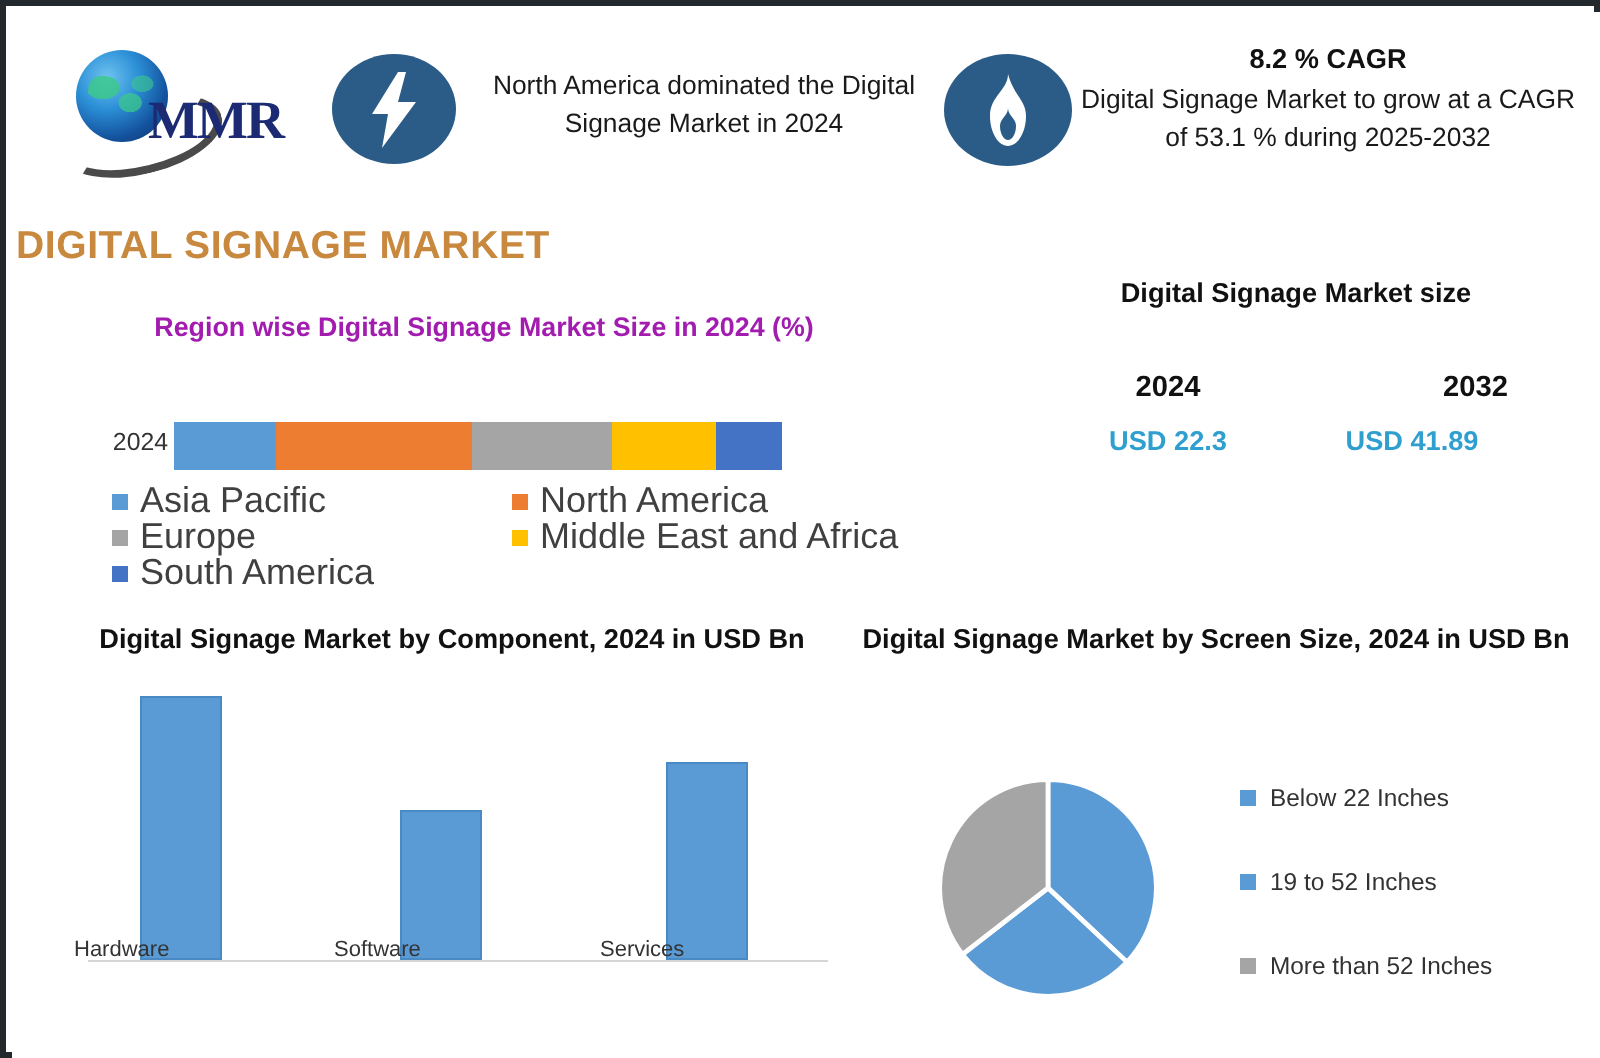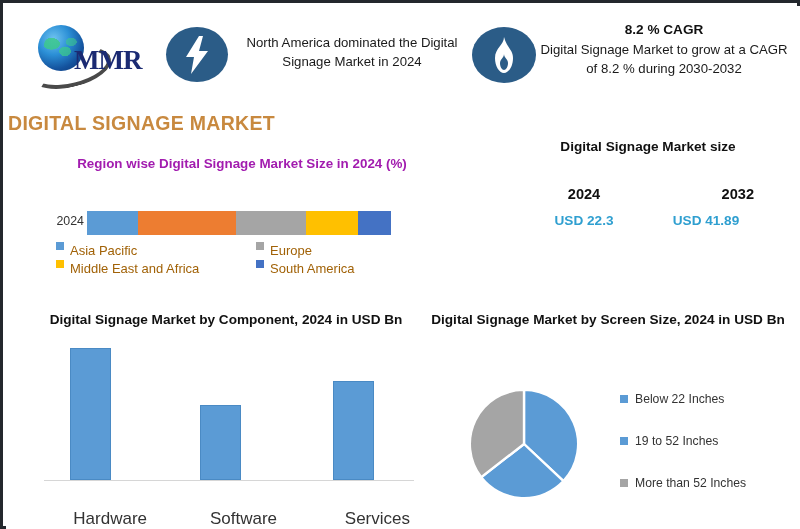--- a/index.html
+++ b/index.html
@@ -50,21 +50,21 @@
   
   #region-title{position:absolute;left:36px;top:146px;width:396px;text-align:center;
      font-size:13.4px;font-weight:bold;line-height:20px;color:#a21caf;}
   #region-cat{position:absolute;left:34px;top:206px;width:42px;text-align:right;
      font-size:12.4px;color:#333;}
   #region-bar{position:absolute;left:79px;top:203px;height:24px;width:304px;display:flex;}
   #region-bar div{height:100%;}
 
   #region-legend{position:absolute;left:48px;top:234px;width:400px;
      display:grid;grid-template-columns:1fr 1fr;row-gap:1px;}
-  .lg{display:flex;align-items:flex-start;font-size:13px;color:#a16207;line-height:17px;}
+  .lg{display:flex;align-items:center;font-size:18px;color:#404040;line-height:17px;}
   .lg .sw{width:8px;height:8px;margin-right:6px;flex:0 0 auto;}
 
   
   #size-title{position:absolute;left:500px;top:128px;width:280px;text-align:center;
      font-size:13.6px;font-weight:bold;line-height:21px;color:#111;}
   #yr-2024{position:absolute;left:530px;top:178px;width:92px;text-align:center;
      font-size:14.6px;font-weight:bold;color:#111;}
   #yr-2032{position:absolute;left:650px;top:178px;width:96px;text-align:right;
      font-size:14.6px;font-weight:bold;color:#111;}
   #val-2024{position:absolute;left:524px;top:205px;width:104px;text-align:center;
@@ -74,21 +74,21 @@
   #unit-note{position:absolute;left:500px;top:244px;width:280px;text-align:center;
      font-size:12.6px;font-weight:bold;color:#111;}
 
   
   #comp-title{position:absolute;left:22px;top:302px;width:392px;text-align:center;
      font-size:13.6px;font-weight:bold;line-height:20px;color:#111;}
   #comp-plot{position:absolute;left:36px;top:330px;width:370px;height:142px;}
   #comp-axis{position:absolute;left:36px;top:472px;width:370px;height:1px;background:#d6d6d6;}
   .cbar{position:absolute;bottom:0;width:41px;background:#5b9bd5;border:1px solid #4a8ac4;
         box-sizing:border-box;}
-  .clabel{position:absolute;top:501px;width:110px;text-align:right;font-size:17px;color:#333;}
+  .clabel{position:absolute;top:461px;width:110px;text-align:left;font-size:11px;color:#333;}
 
   
   #pie-title{position:absolute;left:420px;top:302px;width:360px;text-align:center;
      font-size:13.6px;font-weight:bold;line-height:20px;color:#111;}
   #pie{position:absolute;left:459px;top:379px;width:114px;height:114px;}
   #pie-legend{position:absolute;left:612px;top:370px;width:180px;}
   .plg{display:flex;align-items:center;font-size:12.2px;color:#333;height:42px;}
   .plg .sw{width:8px;height:8px;margin-right:7px;flex:0 0 auto;}
 </style>
 </head>
@@ -115,41 +115,45 @@
 
     <div class="circle-icon" id="flame-icon">
       <svg width="26" height="36" viewBox="0 0 26 36" aria-hidden="true">
         <path d="M13 0 C13 8 4 11 4 21 C4 29 8 36 13 36 C18 36 22 29 22 21 C22 13 16 11 13 0 Z" fill="#ffffff"></path>
         <path d="M13 17 C13 21 9 22 9 26 C9 30 11 33 13 33 C15 33 17 30 17 26 C17 22 13 21 13 17 Z" fill="#2b5c87"></path>
       </svg>
     </div>
 
     <div id="head-block-2">
       <div id="cagr-value">8.2 % CAGR</div>
-      <div id="cagr-desc">Digital Signage Market to grow at a CAGR of 8.2 % during 2030-2032</div>
+      <div id="cagr-desc">Digital Signage Market to grow at a CAGR of 53.1 % during 2025-2032</div>
     </div>
   </div>
 
   <div class="vline" style="left:14px;top:88px;height:0;"></div>
 
   <div id="main-title">DIGITAL SIGNAGE MARKET</div>
 
   <div id="region-title">Region wise Digital Signage Market Size in 2024 (%)</div>
   <div id="region-cat">2024</div>
   <div id="region-bar">
         <div style="width: 16.8%; background: rgb(91, 155, 213);"></div>
         <div style="width: 32.2%; background: rgb(237, 125, 49);"></div>
         <div style="width: 23%; background: rgb(165, 165, 165);"></div>
         <div style="width: 17.1%; background: rgb(255, 192, 0);"></div>
         <div style="width: 10.9%; background: rgb(68, 114, 196);"></div>
       </div>
   <div id="region-legend">
         <div class="lg">
           <span class="sw" style="background: rgb(91, 155, 213);"></span>
           <span>Asia Pacific</span>
+        </div>
+        <div class="lg">
+          <span class="sw" style="background: rgb(237, 125, 49);"></span>
+          <span>North America</span>
         </div>
         <div class="lg">
           <span class="sw" style="background: rgb(165, 165, 165);"></span>
           <span>Europe</span>
         </div>
         <div class="lg">
           <span class="sw" style="background: rgb(255, 192, 0);"></span>
           <span>Middle East and Africa</span>
         </div>
         <div class="lg">

